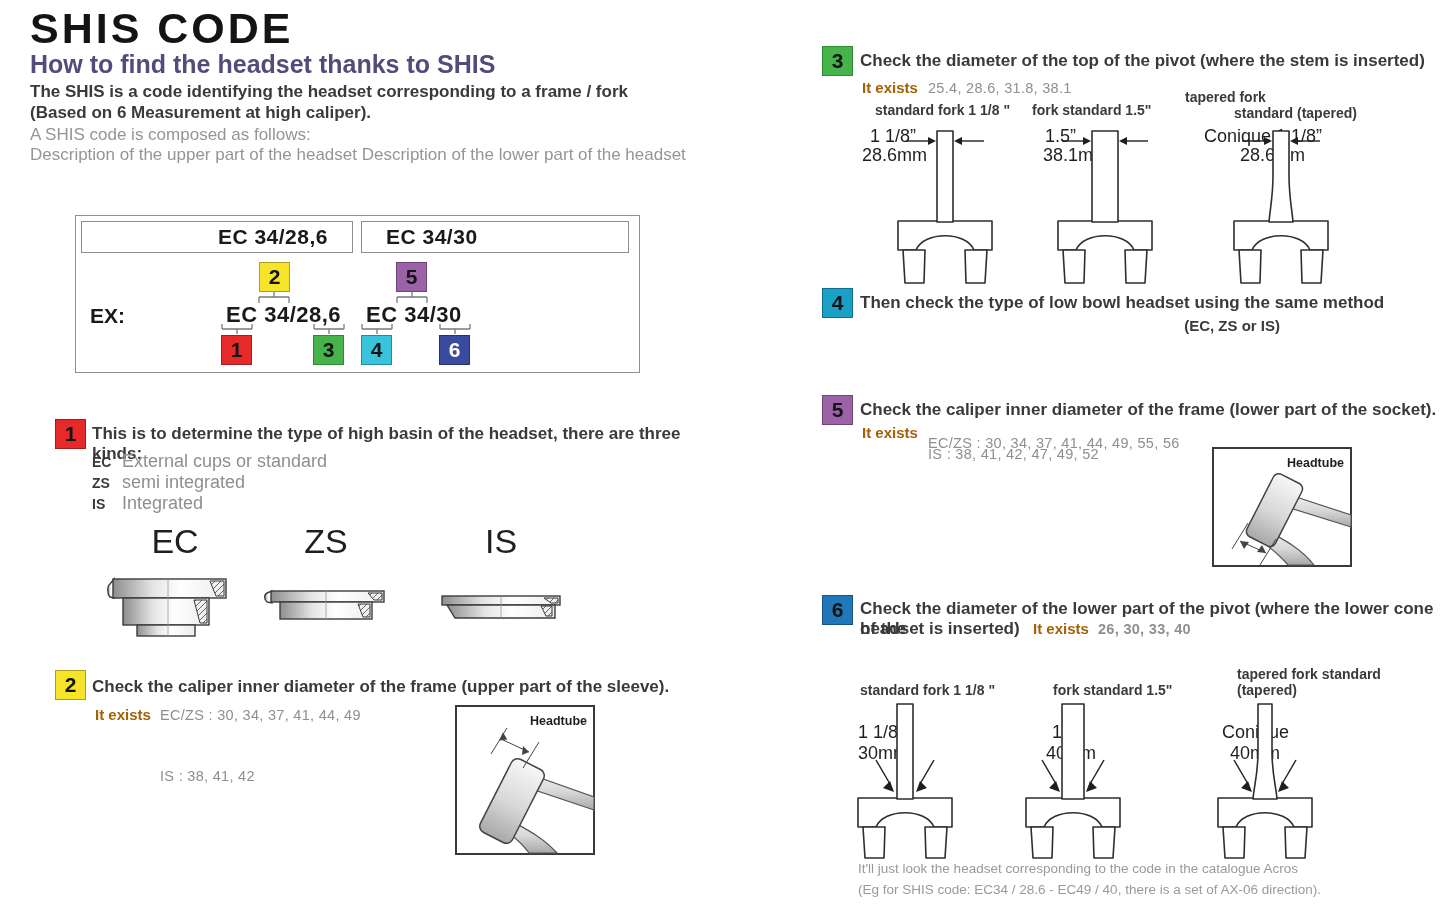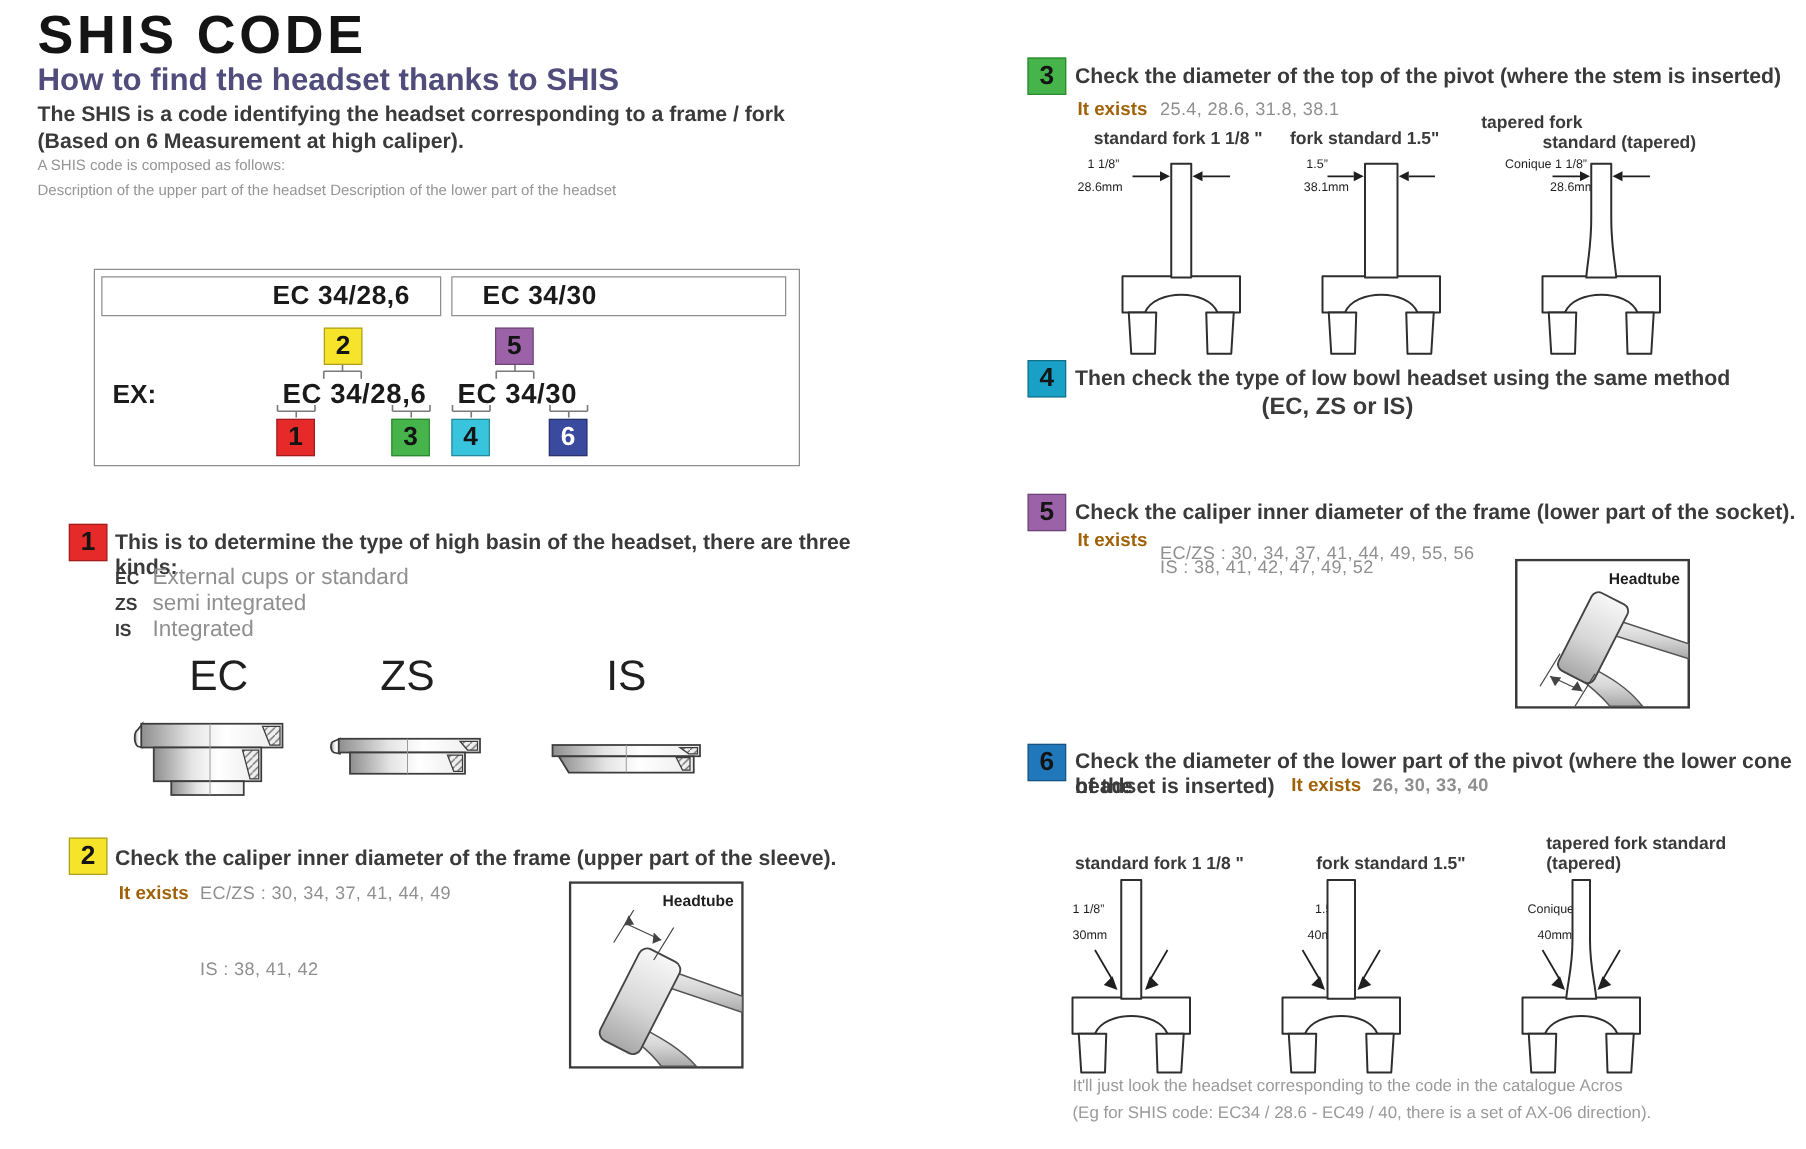--- a/index.html
+++ b/index.html
@@ -4,21 +4,21 @@
 <style>
   html,body{margin:0;padding:0;background:#fff;}
   #page{position:relative;width:1445px;height:919px;background:#fff;
         font-family:"Liberation Sans",sans-serif;color:#3b3b3b;overflow:hidden;}
   .abs{position:absolute;}
   
   .title{font-size:43px;font-weight:700;letter-spacing:3px;color:#141414;}
   .subtitle{font-size:25px;font-weight:700;color:#504d7c;}
   .intro{font-size:17px;font-weight:700;color:#3a3a3a;line-height:21px;}
   .gray{color:#959595;font-weight:400;}
-  .small{font-size:12px;}
+  .small{font-size:17px;}
   
   .chip{position:absolute;width:31px;height:30px;display:flex;align-items:center;justify-content:center;
         font-weight:700;font-size:21px;color:#141414;border:1px solid rgba(0,0,0,.3);box-sizing:border-box;}
   .chip.red{background:#e62a2a;}
   .chip.yellow{background:#f5e42a;}
   .chip.green{background:#47b44b;border-color:#2d8a31;}
   .chip.cyan{background:#38c4dd;}
   .chip.teal{background:#18a0c6;}
   .chip.purple{background:#9c62a8;}
   .chip.indigo{background:#3a4a9e;color:#fff;}
@@ -30,21 +30,21 @@
   .code-big{font-size:22px;font-weight:700;color:#1a1a1a;letter-spacing:.5px;white-space:nowrap;}
   .ex-label{font-size:21px;font-weight:700;color:#1a1a1a;}
   
   .sec-heading{font-size:17px;font-weight:700;color:#3a3a3a;line-height:20px;}
   .exists-label{font-size:15px;font-weight:700;color:#a16207;white-space:nowrap;}
   .exists-values{font-size:14.5px;color:#8f8f8f;letter-spacing:.3px;white-space:nowrap;}
   .kind-code{font-size:14px;font-weight:700;color:#3a3a3a;display:inline-block;width:30px;}
   .kind-desc{font-size:18px;color:#8f8f8f;}
   .cup-label{font-size:34px;color:#1f1f1f;text-align:center;width:80px;}
   .fork-title{font-size:14px;font-weight:700;color:#3a3a3a;line-height:16px;white-space:nowrap;}
-  .dim{font-size:10px;color:#1f1f1f;white-space:nowrap;}
+  .dim{font-size:18px;color:#1f1f1f;white-space:nowrap;}
   .footnote{font-size:13.5px;color:#9a9a9a;line-height:21px;}
   svg{display:block;}
 </style>
 </head>
 <body>
 
 <div id="page">
 
   <svg width="0" height="0" style="position:absolute" aria-hidden="true">
     <defs>
@@ -238,21 +238,21 @@
     <g stroke="#1f1f1f" stroke-width="1.4">
       <line x1="16" y1="14" x2="38" y2="14"></line>
         <line x1="94" y1="14" x2="72" y2="14"></line>
     </g>
     <polygon points="46,14 38,10 38,18" fill="#1f1f1f"></polygon>
     <polygon points="64,14 72,10 72,18" fill="#1f1f1f"></polygon>
   </svg>
 
   <div class="chip teal" style="left:822px;top:288px;">4</div>
   <div class="abs sec-heading" style="left:860px;top:293px;width:580px;">Then check the type of low bowl headset using the same method</div>
-  <div class="abs sec-heading" style="left:860px;top:316px;width:420px;text-align:center;font-size:19px;">(EC, ZS or IS)</div>
+  <div class="abs sec-heading" style="left:860px;top:316px;width:420px;text-align:right;font-size:15px;">(EC, ZS or IS)</div>
 
   <div class="chip purple" style="left:822px;top:395px;">5</div>
   <div class="abs sec-heading" style="left:860px;top:400px;width:580px;">Check the caliper inner diameter of the frame (lower part of the socket).</div>
   <div class="abs exists-label" style="left:862px;top:424px;">It exists</div>
   <div class="abs exists-values" style="left:928px;top:425px;margin-top:10px;">EC/ZS : 30, 34, 37, 41, 44, 49, 55, 56</div>
   <div class="abs exists-values" style="left:928px;top:446px;">IS : 38, 41, 42, 47, 49, 52</div>
 
   <svg class="abs" style="left:1212px;top:447px;" width="140" height="120" viewBox="0 0 140 120">
     <rect x="1" y="1" width="138" height="118" fill="#fff" stroke="#3a3a3a" stroke-width="2"></rect>
     <path d="M52,82 C70,92 88,100 102,118 L76,118 C64,104 52,96 44,90 Z" fill="url(#metalV)" stroke="#555" stroke-width="1.2"></path>

